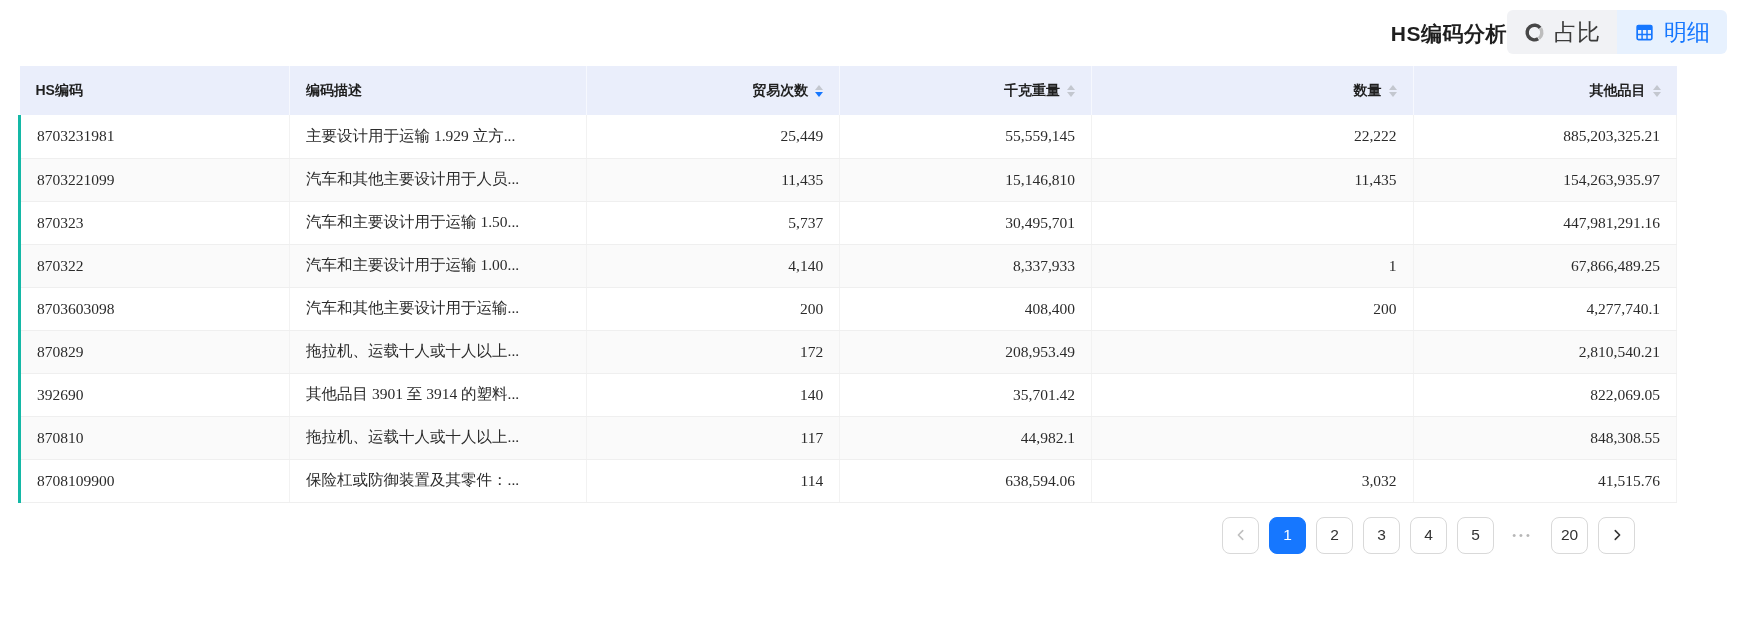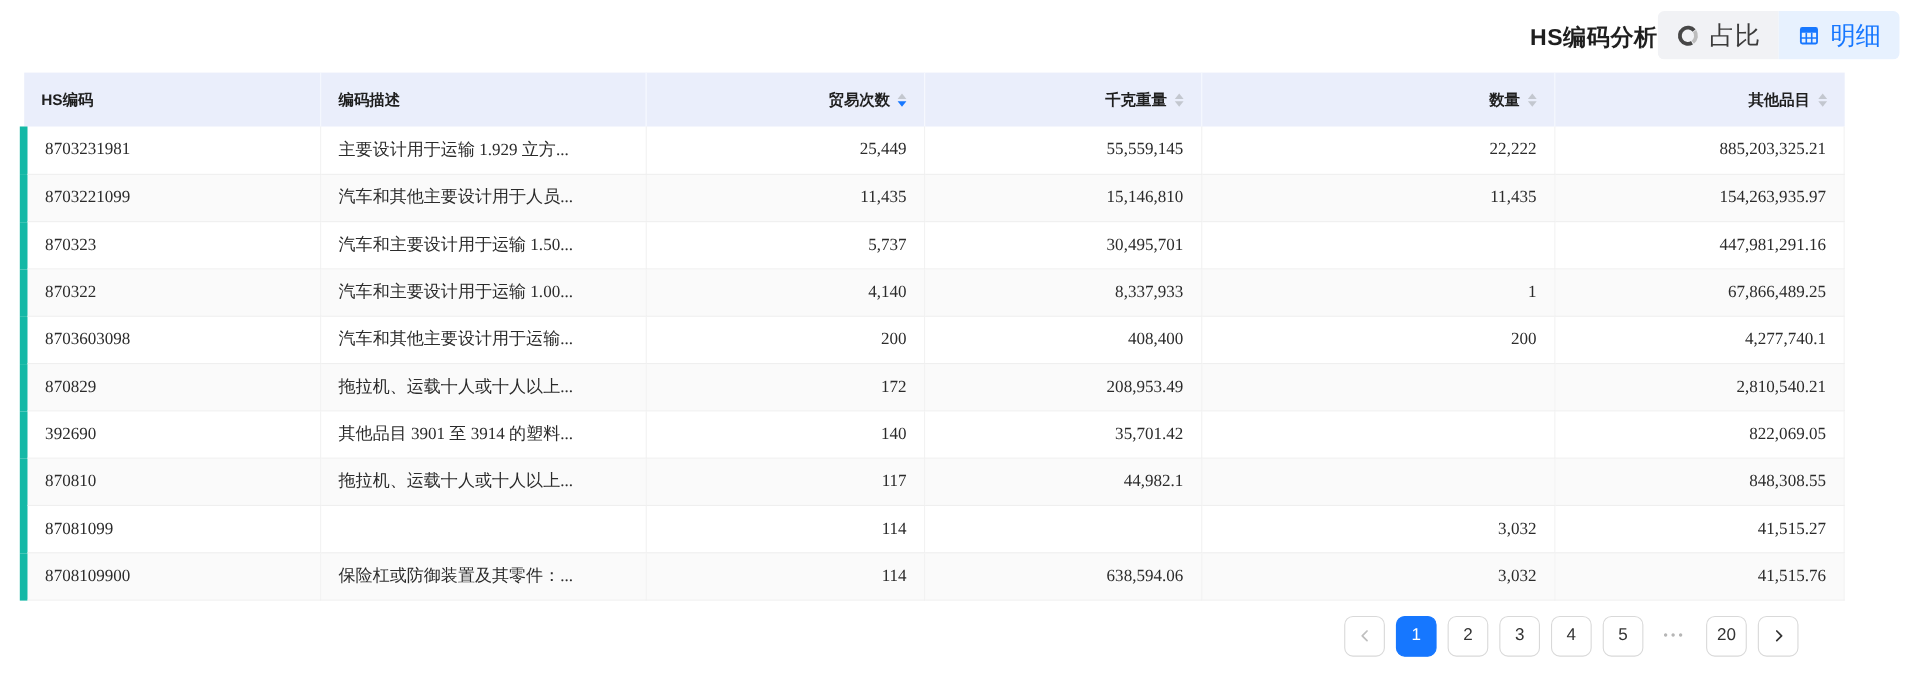--- a/index.html
+++ b/index.html
@@ -37,21 +37,21 @@
   .th-inner { display:inline-flex; align-items:center; }
   th.al-left  { text-align:left; }
   th.al-right { text-align:right; }
   th[data-interactable="true"] { cursor:pointer; }
   td {
     height:43px; padding:0 16px; font-size:15.5px; color:#2b2b2b;
     border-bottom:1px solid #efefef; border-right:1px solid #f2f2f2;
     background:#fff; overflow:hidden; white-space:nowrap; text-overflow:ellipsis;
     font-family:"Liberation Serif","DejaVu Serif",serif;
   }
-  td:first-child { border-left:7px solid #14b8a6; }
+  td:first-child { border-left:3px solid #14b8a6; }
   tbody tr:nth-child(even) td { background:var(--stripe,#fafafa); }
   td.al-left { text-align:left; } td.al-right { text-align:right; }
 
   
   .carets { display:inline-flex; flex-direction:column; margin-left:7px; gap:2px; }
   .caret { width:0; height:0; border-left:4.5px solid transparent; border-right:4.5px solid transparent; display:block; }
   .caret.up   { border-bottom:5.5px solid #c3c7cf; }
   .caret.down { border-top:5.5px solid #c3c7cf; }
   .caret.down.on { border-top-color:var(--accent,#1677ff); }
 
@@ -209,28 +209,20 @@
           </tr>
           <tr data-interactable="false">
             <td class="al-left" data-interactable="false">870810</td>
             <td class="al-left" data-interactable="false">拖拉机、运载十人或十人以上...</td>
             <td class="al-right" data-interactable="false">117</td>
             <td class="al-right" data-interactable="false">44,982.1</td>
             <td class="al-right" data-interactable="false"></td>
             <td class="al-right" data-interactable="false">848,308.55</td>
           </tr>
           <tr data-interactable="false">
-            <td class="al-left" data-interactable="false">87081099</td>
-            <td class="al-left" data-interactable="false"></td>
-            <td class="al-right" data-interactable="false">114</td>
-            <td class="al-right" data-interactable="false"></td>
-            <td class="al-right" data-interactable="false">3,032</td>
-            <td class="al-right" data-interactable="false">41,515.27</td>
-          </tr>
-          <tr data-interactable="false">
             <td class="al-left" data-interactable="false">8708109900</td>
             <td class="al-left" data-interactable="false">保险杠或防御装置及其零件：...</td>
             <td class="al-right" data-interactable="false">114</td>
             <td class="al-right" data-interactable="false">638,594.06</td>
             <td class="al-right" data-interactable="false">3,032</td>
             <td class="al-right" data-interactable="false">41,515.76</td>
           </tr>
         </tbody>
     </table>
   </div>

